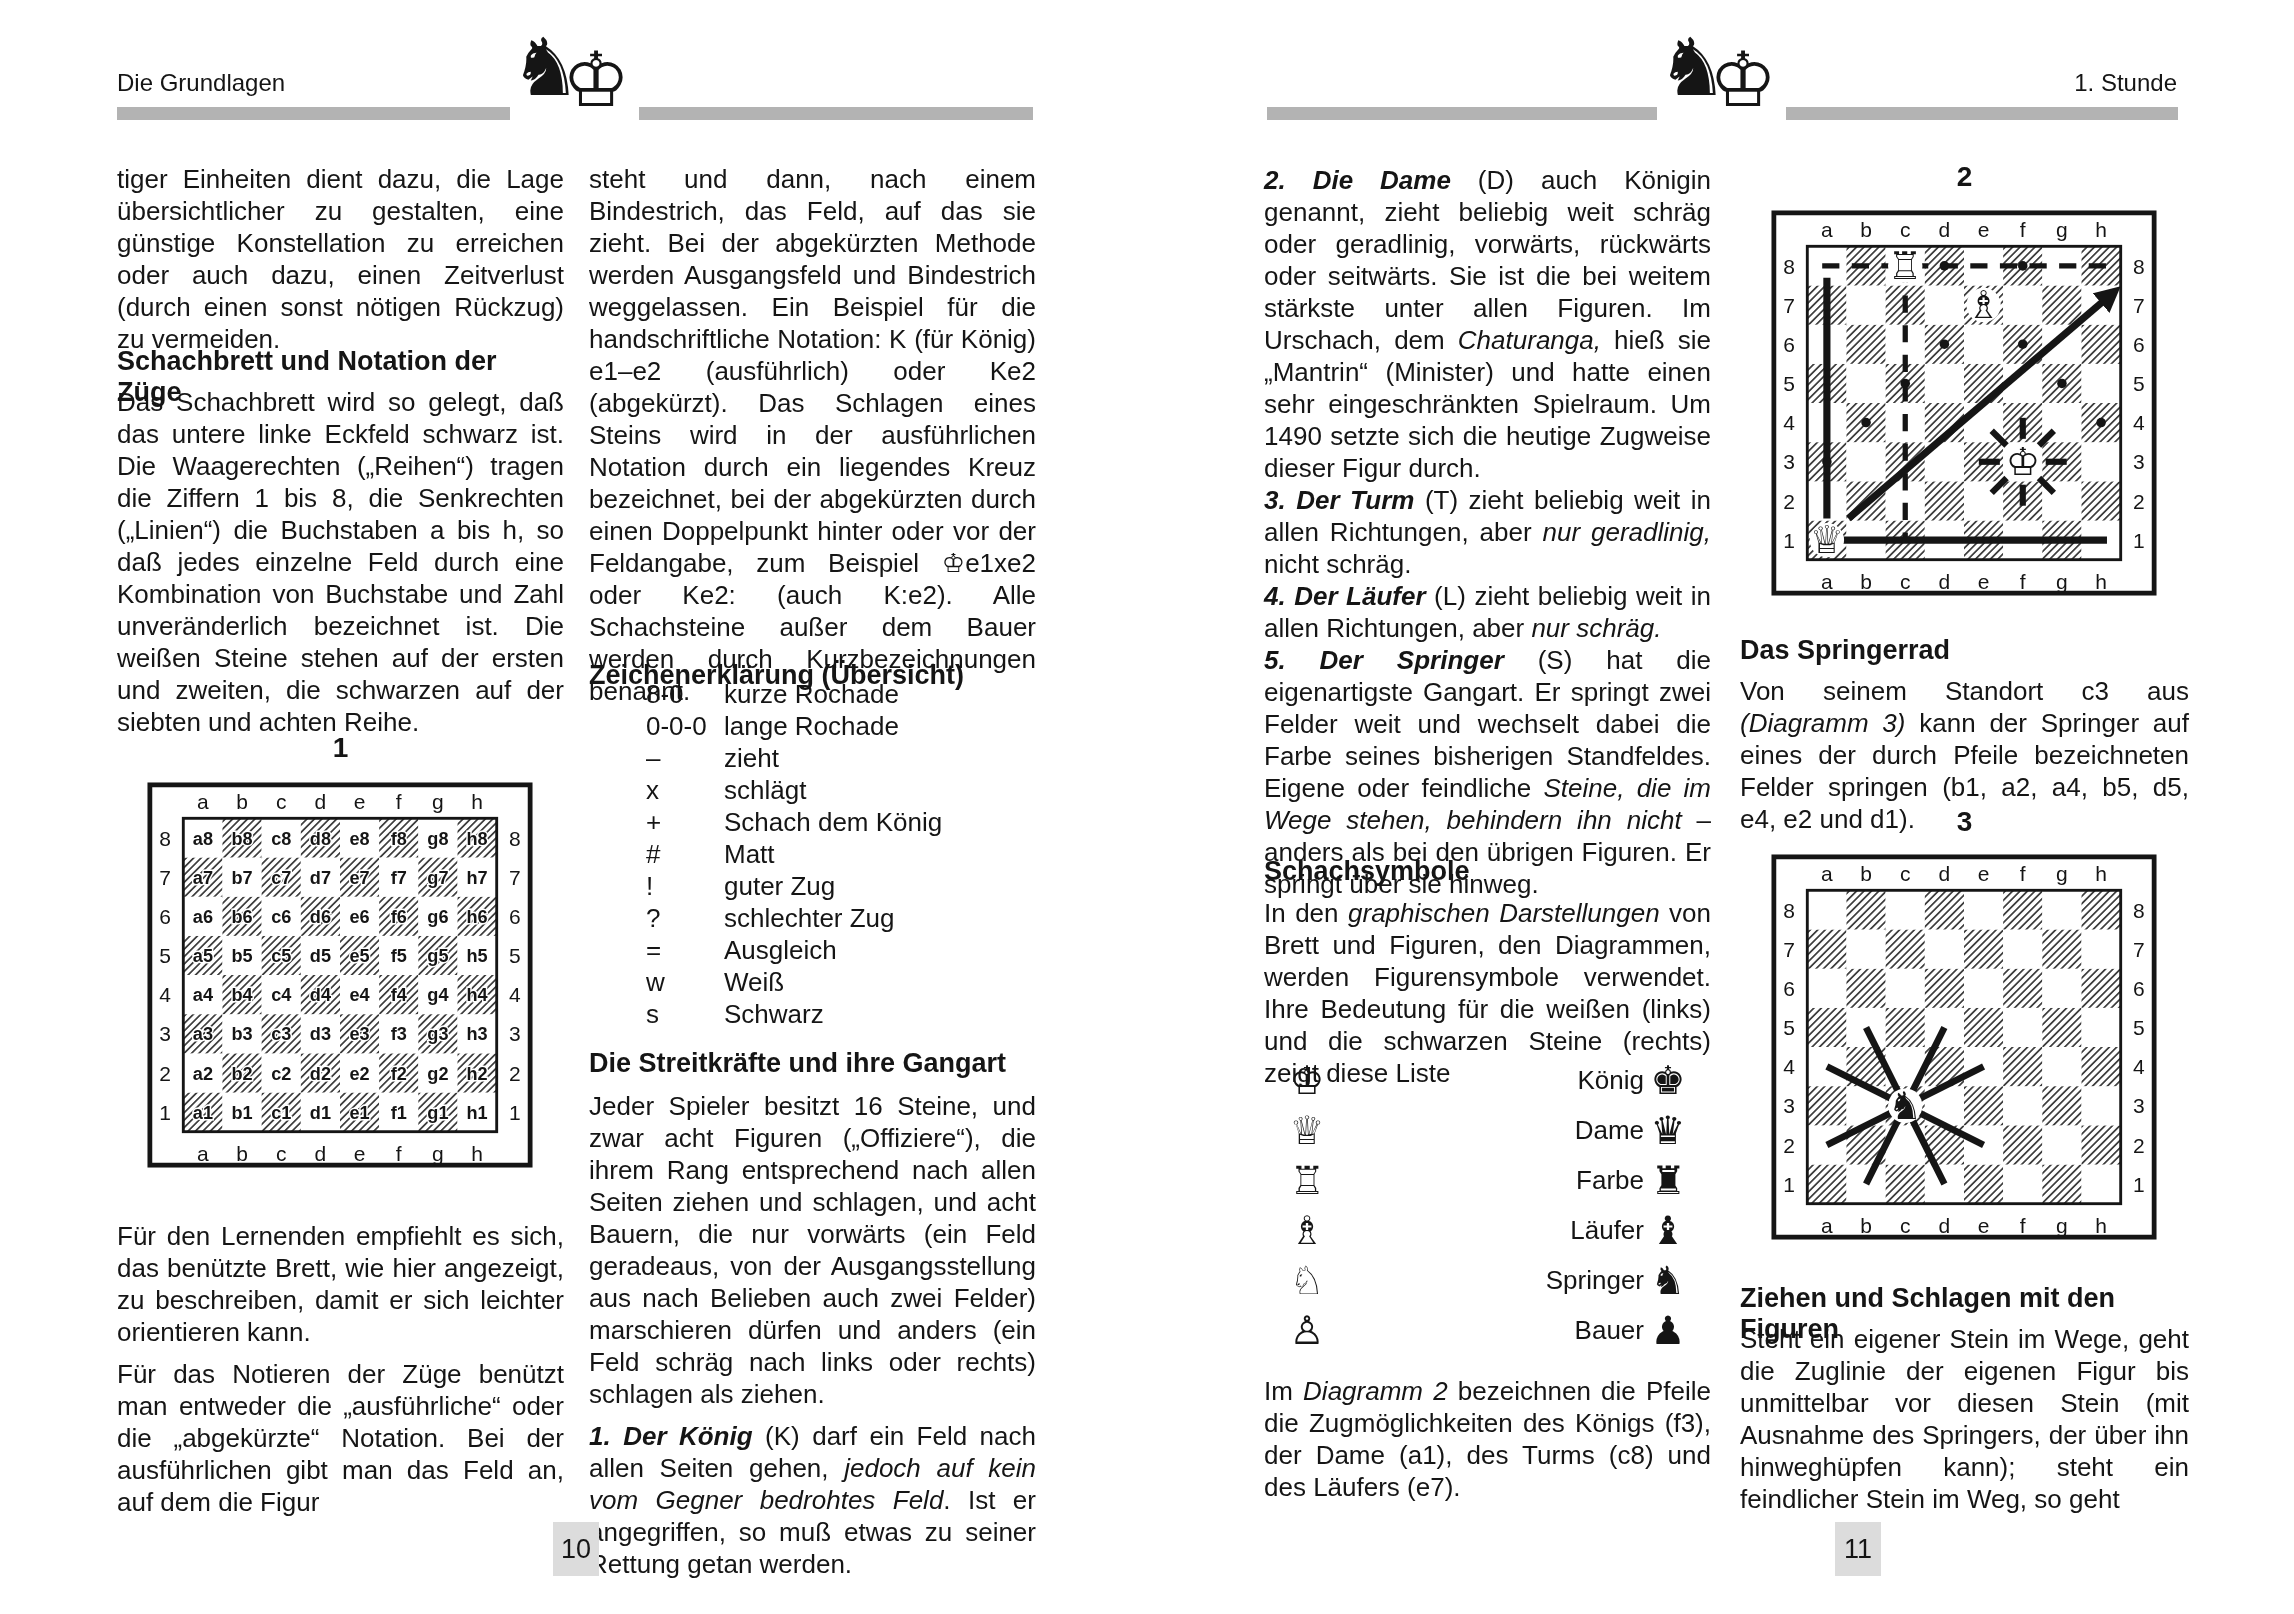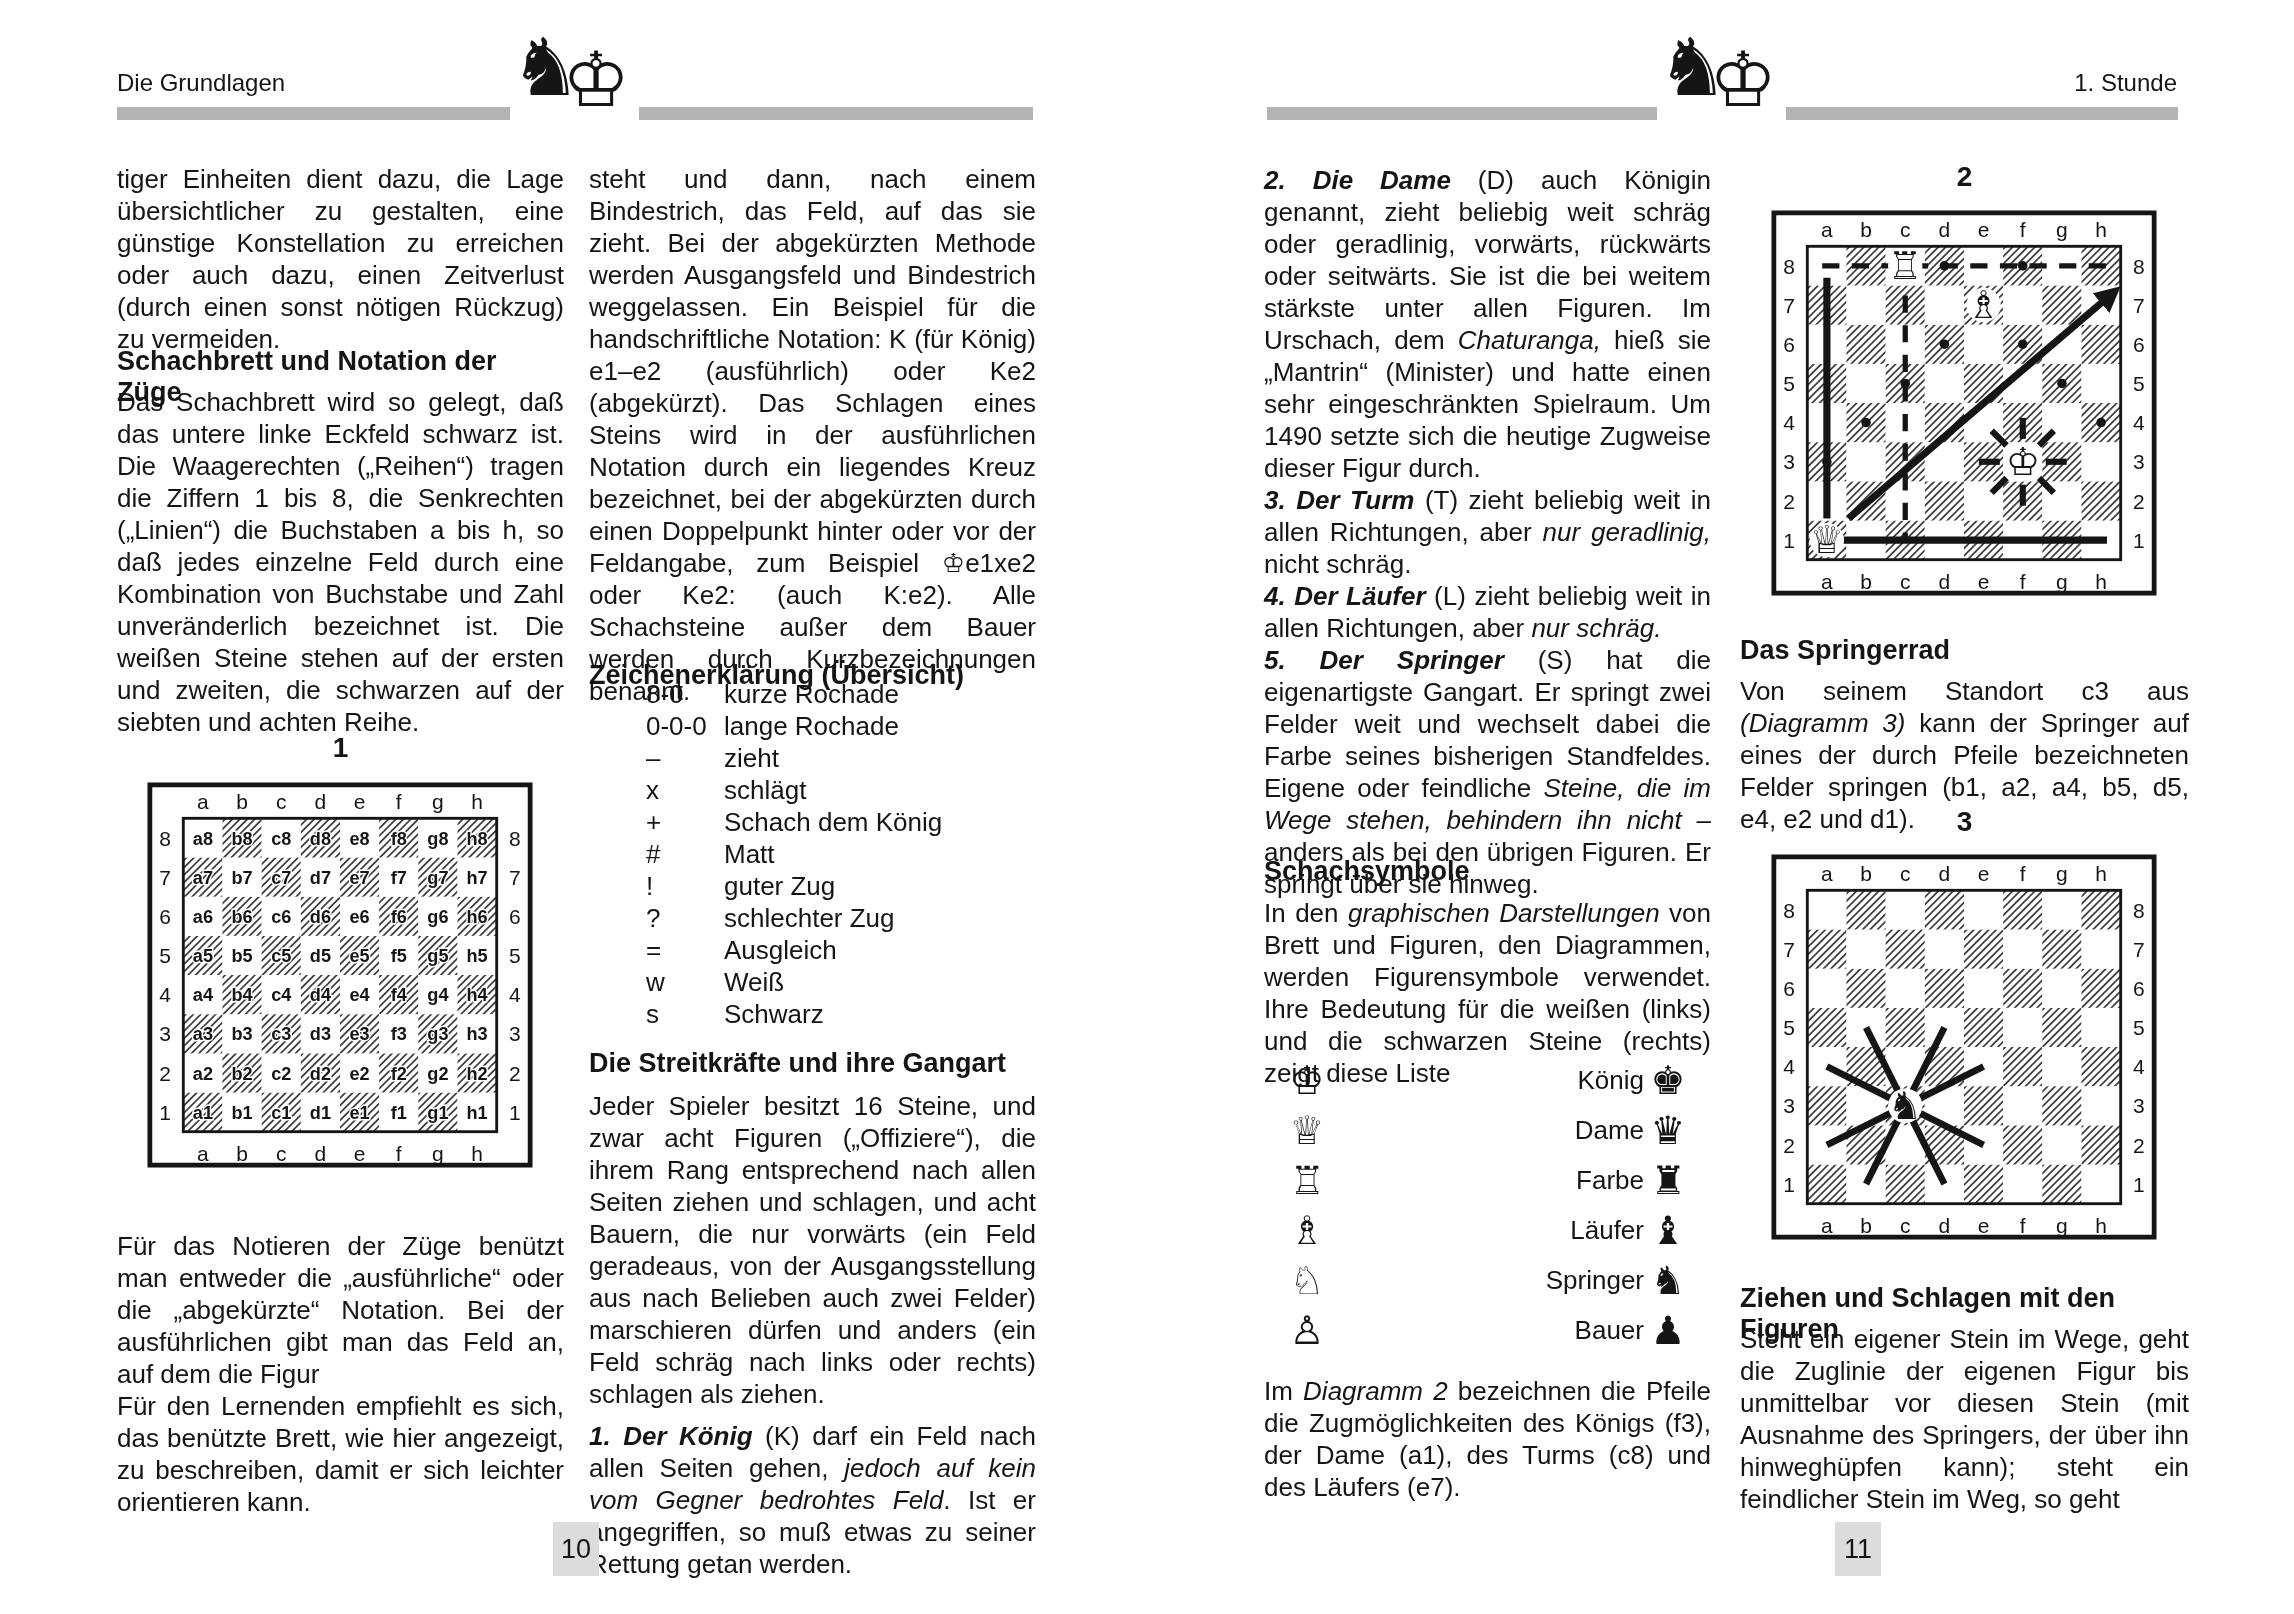--- a/index.html
+++ b/index.html
@@ -228,22 +228,22 @@
       <text x="19" y="189.5" class="bc">5</text>
       <text x="385" y="189.5" class="bc">5</text>
       <text x="19" y="148.5" class="bc">6</text>
       <text x="385" y="148.5" class="bc">6</text>
       <text x="19" y="107.5" class="bc">7</text>
       <text x="385" y="107.5" class="bc">7</text>
       <text x="19" y="66.5" class="bc">8</text>
       <text x="385" y="66.5" class="bc">8</text>
     </svg>
   <div class="abs par" style="left:117px;top:1220px;width:447px">
+    <div class="block"><span>Für den Lernenden empfiehlt es sich, das benützte Brett, wie hier angezeigt, zu beschreiben, damit er sich leichter orientieren kann.</span></div>
     <div class="block gap"><span>Für das Notieren der Züge benützt man entweder die „ausführliche“ oder die „abgekürzte“ Notation. Bei der ausführlichen gibt man das Feld an, auf dem die Figur</span></div>
-    <div class="block"><span>Für den Lernenden empfiehlt es sich, das benützte Brett, wie hier angezeigt, zu beschreiben, damit er sich leichter orientieren kann.</span></div>
   </div>
 
   <div class="abs par" style="left:589px;top:163px;width:447px"><span>steht und dann, nach einem Bindestrich, das Feld, auf das sie zieht. Bei der abgekürzten Methode werden Ausgangsfeld und Bindestrich weggelassen. Ein Beispiel für die handschriftliche Notation: K (für König) e1–e2 (ausführlich) oder Ke2 (abgekürzt). Das Schlagen eines Steins wird in der ausführlichen Notation durch ein liegendes Kreuz bezeichnet, bei der abgekürzten durch einen Doppelpunkt hinter oder vor der Feldangabe, zum Beispiel ♔e1xe2 oder Ke2: (auch K:e2). Alle Schachsteine außer dem Bauer werden durch Kurzbezeichnungen benannt.</span></div>
   <div class="abs hd" style="left:589px;top:660px;width:447px">Zeichenerklärung (Übersicht)</div>
   <div class="abs leg" style="left:646px;top:679px">
       <div class="leg-row">
         <span class="leg-sym">8-0</span>
         <span>kurze Rochade</span>
       </div>
       <div class="leg-row">

